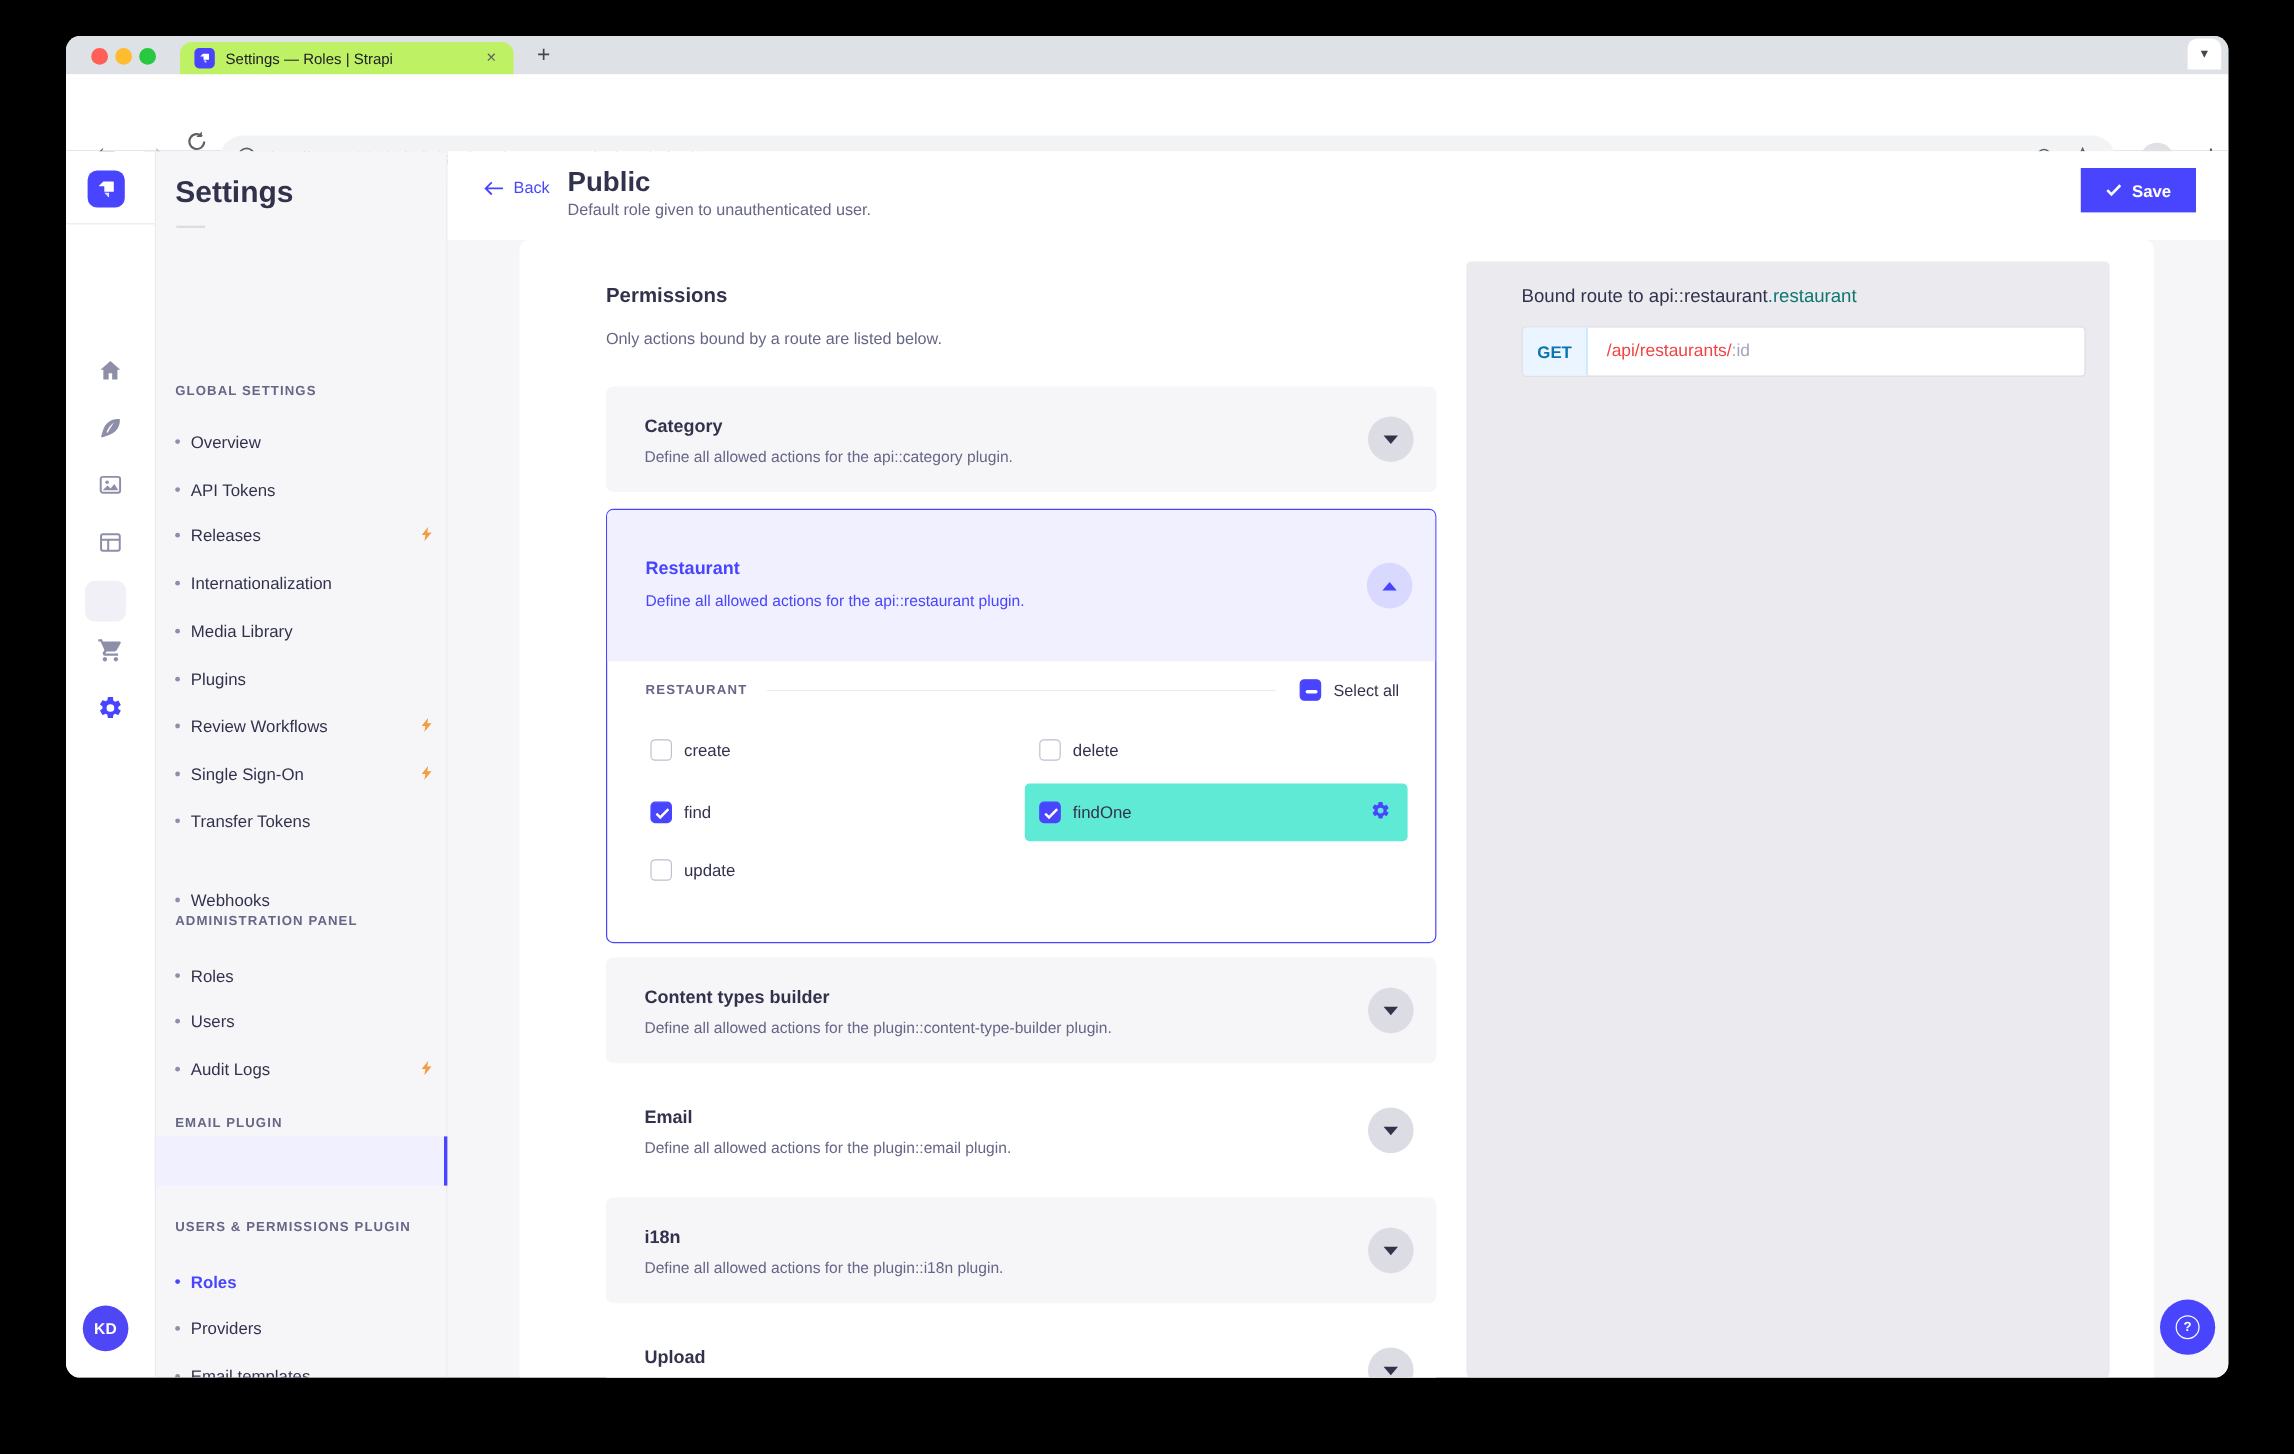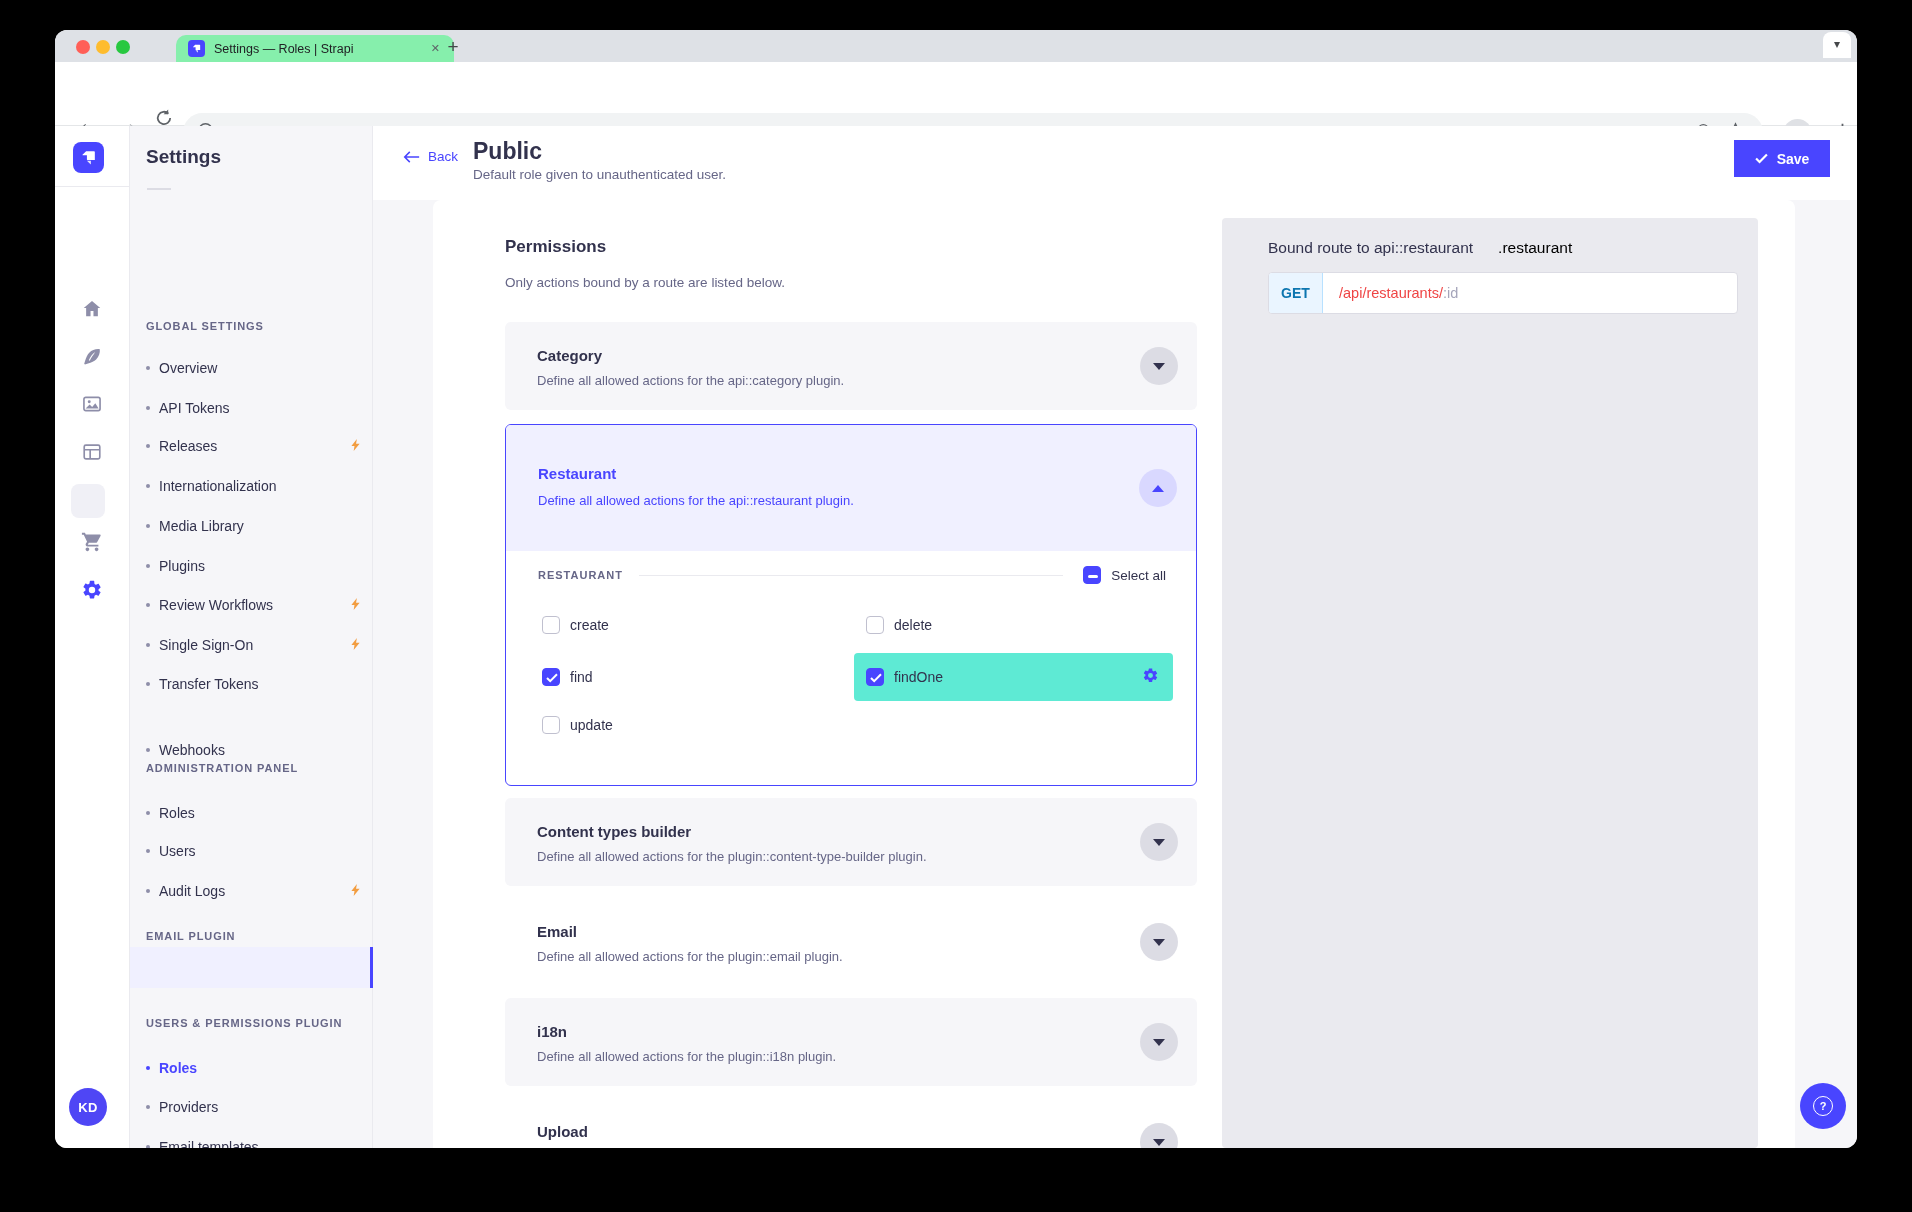--- a/index.html
+++ b/index.html
@@ -4,21 +4,21 @@
 <style>
   * { margin:0; padding:0; box-sizing:border-box; }
   html,body { width:1912px; height:1212px; background:#000; font-family:"Liberation Sans", sans-serif; }
   #window {
     position:absolute; left:55px; top:30px; width:1802px; height:1118px;
     border-radius:12px; overflow:hidden; background:#fff;
   }
   
   #tabstrip { position:absolute; left:0; top:0; width:1802px; height:32px; background:#dee1e6; }
   .light { position:absolute; top:10px; width:14px; height:14px; border-radius:50%; }
-  #tab { position:absolute; left:95px; top:5px; width:278px; height:27px; background:#86efac; border-radius:10px 10px 0 0; display:flex; align-items:center; padding:0 10px 0 12px;margin-left:26px; }
+  #tab { position:absolute; left:95px; top:5px; width:278px; height:27px; background:#bef264; border-radius:10px 10px 0 0; display:flex; align-items:center; padding:0 10px 0 12px; }
   #tab-favicon { width:17px; height:17px; border-radius:4px; background:#4945ff; position:relative; flex:none; }
   #tab-favicon svg { position:absolute; left:3px; top:3px; }
   #tab-title { margin-left:9px; font-size:12.5px; color:#202124; white-space:nowrap; overflow:hidden; flex:1; }
   #tab-close { flex:none; font-size:11px; color:#5f6368; padding:2px 4px; }
   #new-tab { position:absolute; left:385px; top:5px; width:26px; height:24px; font-size:19px; color:#45474a; text-align:center; line-height:23px; }
   #tab-search { position:absolute; left:1768px; top:2px; width:28px; height:26px; border-radius:8px 8px 0 0; background:#fff; color:#45474a; font-size:12px; text-align:center; line-height:24px; }
   #toolbar { position:absolute; left:0; top:32px; width:1802px; height:64px; background:#fff; border-bottom:1px solid #e4e6e8; }
   .navbtn { position:absolute; top:48px; font-size:22px; color:#5f6368; }
   .navbtn.dis { color:#b6b9bd; }
   #omnibox { position:absolute; left:128px; top:51px; width:1580px; height:39px; border-radius:20px; background:#f1f3f4; display:flex; align-items:center; padding:0 18px 0 14px; gap:12px; }
@@ -28,21 +28,21 @@
   #chrome-menu { position:absolute; left:1779px; top:58px; font-size:17px; color:#5f6368; }
   
   #rail { position:absolute; left:0; top:96px; width:75px; height:1022px; background:#fff; border-right:1px solid #eaeaef; }
   #rail-logo { position:absolute; left:18px; top:16px; width:31px; height:31px; border-radius:8px; background:#4945ff; display:flex; align-items:center; justify-content:center; }
   #rail-div { position:absolute; left:0; top:60px; width:74px; height:1px; background:#eaeaef; }
   .rail-ic { position:absolute; left:22px; width:30px; height:30px; display:flex; align-items:center; justify-content:center; }
   #rail-settings-bg { position:absolute; left:16px; top:358px; width:34px; height:34px; border-radius:8px; background:#f0f0f6; }
   #rail-avatar { position:absolute; left:14px; top:962px; width:38px; height:38px; border-radius:50%; background:#4f46f5; color:#fff; font-size:13px; font-weight:bold; display:flex; align-items:center; justify-content:center; letter-spacing:.3px; }
   
   #subnav { position:absolute; left:75px; top:96px; width:243px; height:1022px; background:#f6f6f9; border-right:1px solid #eaeaef; }
-  #subnav-title { position:absolute; left:16px; top:20px; font-size:19px; font-weight:bold; color:#32324d; }
+  #subnav-title { position:absolute; left:16px; top:20px; font-size:25px; font-weight:bold; color:#32324d; }
   #subnav-rule { position:absolute; left:17px; top:62px; width:24px; height:2px; background:#dcdce4; }
   .sec-h { position:absolute; left:16px; font-size:11px; font-weight:bold; color:#666687; letter-spacing:.9px; }
   .nitem { position:absolute; left:16px; width:227px; height:20px; display:flex; align-items:center; gap:9px; font-size:14px; color:#32324d; }
   .nitem .dot { width:4px; height:4px; border-radius:50%; background:#8e8ea9; flex:none; }
   .nitem .lbl { flex:1; }
   .nitem .bolt { flex:none; margin-right:12px; }
   #active-row { position:absolute; left:0; top:821px; width:243px; height:41px; background:#f0f0ff; border-right:3px solid #4945ff; }
   .nitem.active { color:#4945ff; font-weight:600; }
   .nitem.active .dot { background:#4945ff; }
   
@@ -76,21 +76,21 @@
   .cb.on svg { position:absolute; left:3px; top:4px; }
   .cb.ind::after { content:""; position:absolute; left:4px; top:8px; width:10px; height:2.5px; border-radius:2px; background:#fff; }
   #selall-lbl { font-size:13.5px; color:#32324d; margin-left:10px; }
   .cbcell { position:absolute; width:320px; height:44px; display:flex; align-items:center; gap:10px; padding-left:12px; font-size:14px; color:#32324d; }
   .cbcell.hl { width:319px; height:48px; background:#5eead4; border-radius:4px; padding-right:14px; }
   .cbcell .sp { flex:1; }
   
   #route-panel { position:absolute; left:789px; top:18px; width:536px; height:930px; background:#eaeaef; border-radius:4px; }
   #route-hd { position:absolute; left:46px; top:21px; font-size:15.5px; }
   #route-hd .dark { color:#32324d; }
-  #route-hd .accent { color:#000000;padding-left:25px; }
+  #route-hd .accent { color:#0f766e; }
   #route-box { position:absolute; left:46px; top:54px; width:470px; height:42px; background:#fff; border:1px solid #dcdce4; border-radius:4px; display:flex; align-items:stretch; overflow:hidden; }
   #route-method { width:54px; background:#eaf5ff; border-right:1px solid #b8e1ff; color:#0c75af; font-size:14px; font-weight:bold; display:flex; align-items:center; justify-content:center; flex:none; }
   #route-path { display:flex; align-items:center; padding-left:16px; font-size:14.5px; }
   #route-path .main { color:#ef4444; }
   #route-path .param { color:#a5a5ba; }
   #help-btn { position:absolute; left:1745px; top:1053px; width:46px; height:46px; border-radius:50%; background:#4945ff; display:flex; align-items:center; justify-content:center; }
   #help-ring { width:20px; height:20px; border:1.6px solid #fff; border-radius:50%; color:#fff; font-size:11px; font-weight:bold; text-align:center; line-height:18px; }
 </style>
 </head>
 <body>

